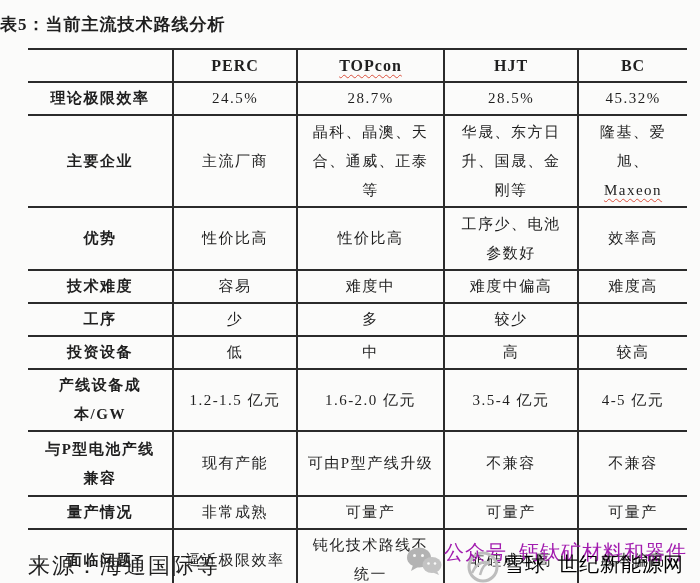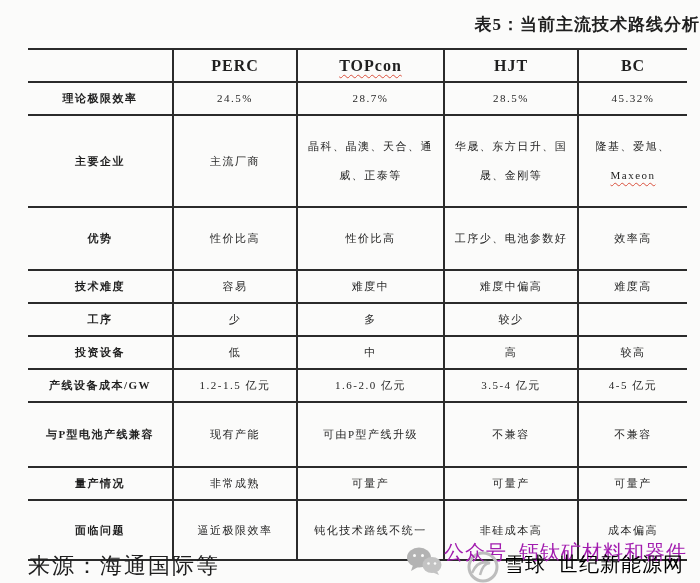--- a/index.html
+++ b/index.html
@@ -7,40 +7,40 @@
     width: 700px; height: 583px;
     background: #fbfbfa;
     font-family: "Liberation Serif", "DejaVu Serif", serif;
     color: #1f1f1f;
     position: relative;
     overflow: hidden;
   }
   .page-title {
     position: absolute;
     top: 13px; left: 0; width: 700px;
-    text-align: right;
+    text-align: left;
     font-size: 17px;
     font-weight: bold;
     letter-spacing: 1px;
   }
   table.main-table {
     position: absolute;
     left: 28px; top: 48px;
     width: 659px;
     border-collapse: collapse;
     table-layout: fixed;
     border-bottom: 2px solid #2b2b2b;
   }
   .main-table th, .main-table td {
     border-top: 2px solid #2b2b2b;
     border-left: 2px solid #2b2b2b;
     padding: 1px 9px;
     text-align: center;
     vertical-align: middle;
-    font-size: 11px;
+    font-size: 15px;
     line-height: 29px;
     letter-spacing: 1.5px;
     overflow: hidden;
   }
   .main-table th:first-child, .main-table td:first-child { border-left: none; }
   .main-table th {
     font-weight: bold;
     font-size: 16px;
     letter-spacing: 1px;
     margin-top: 20px;

